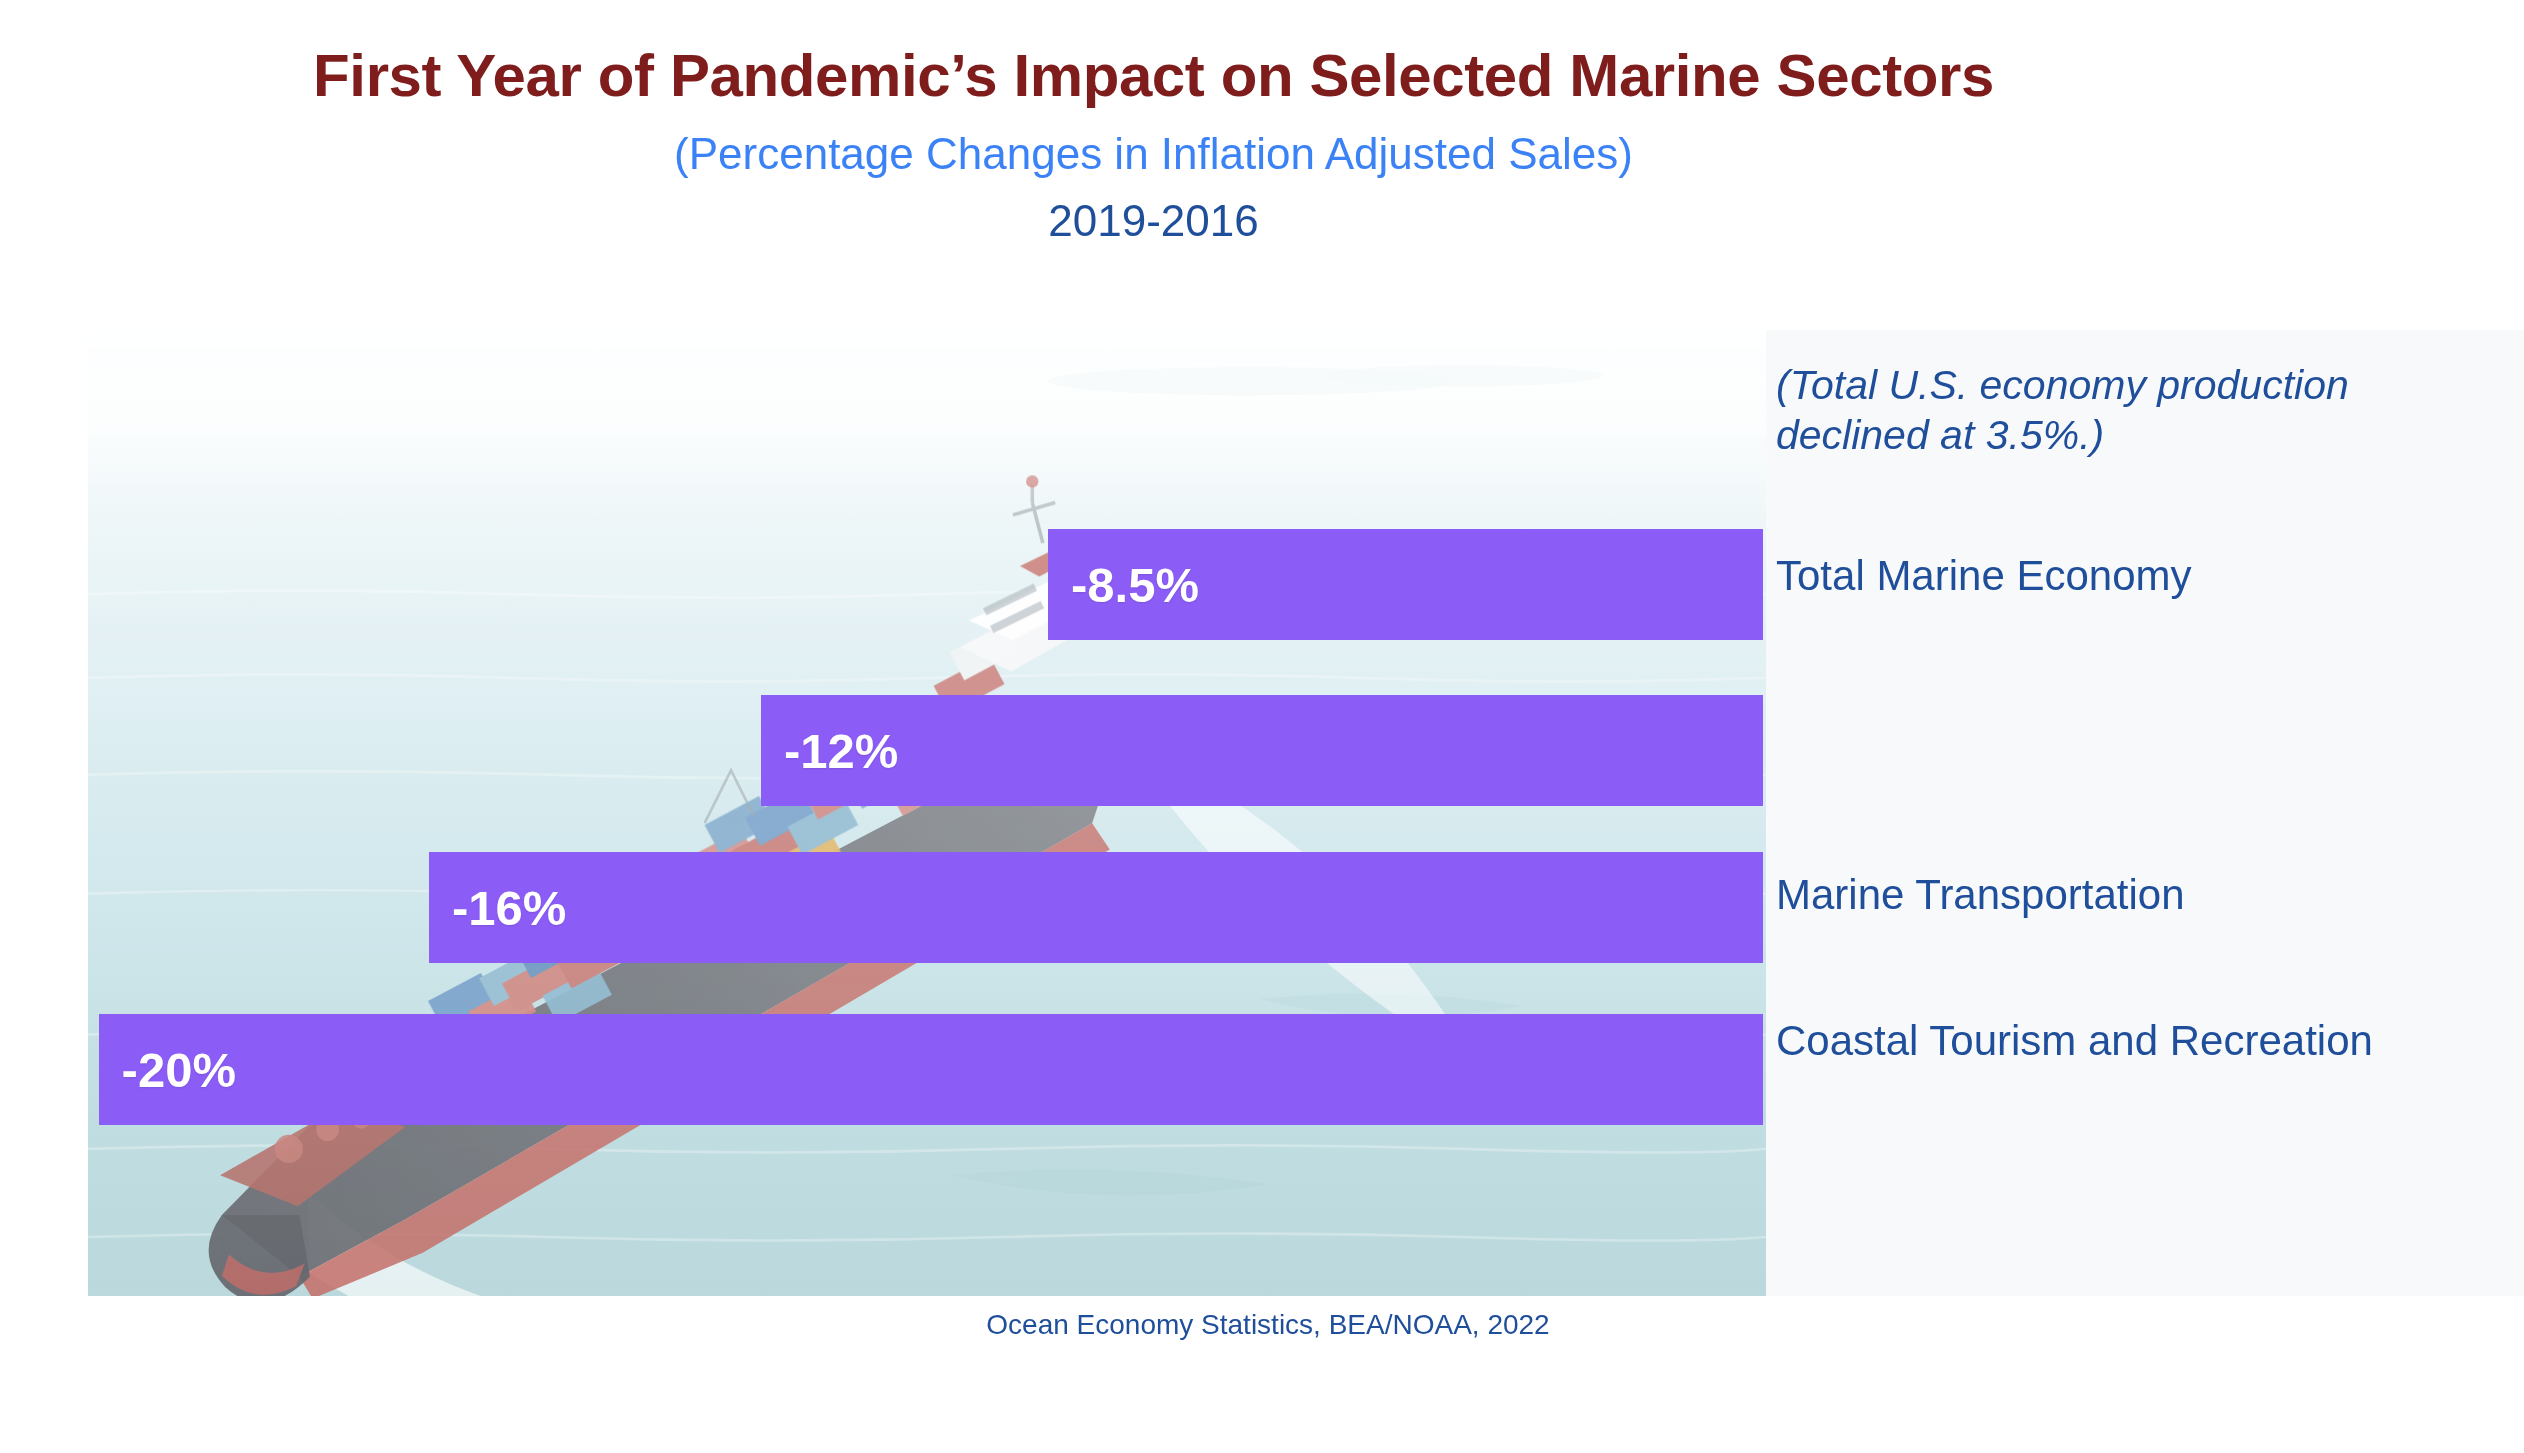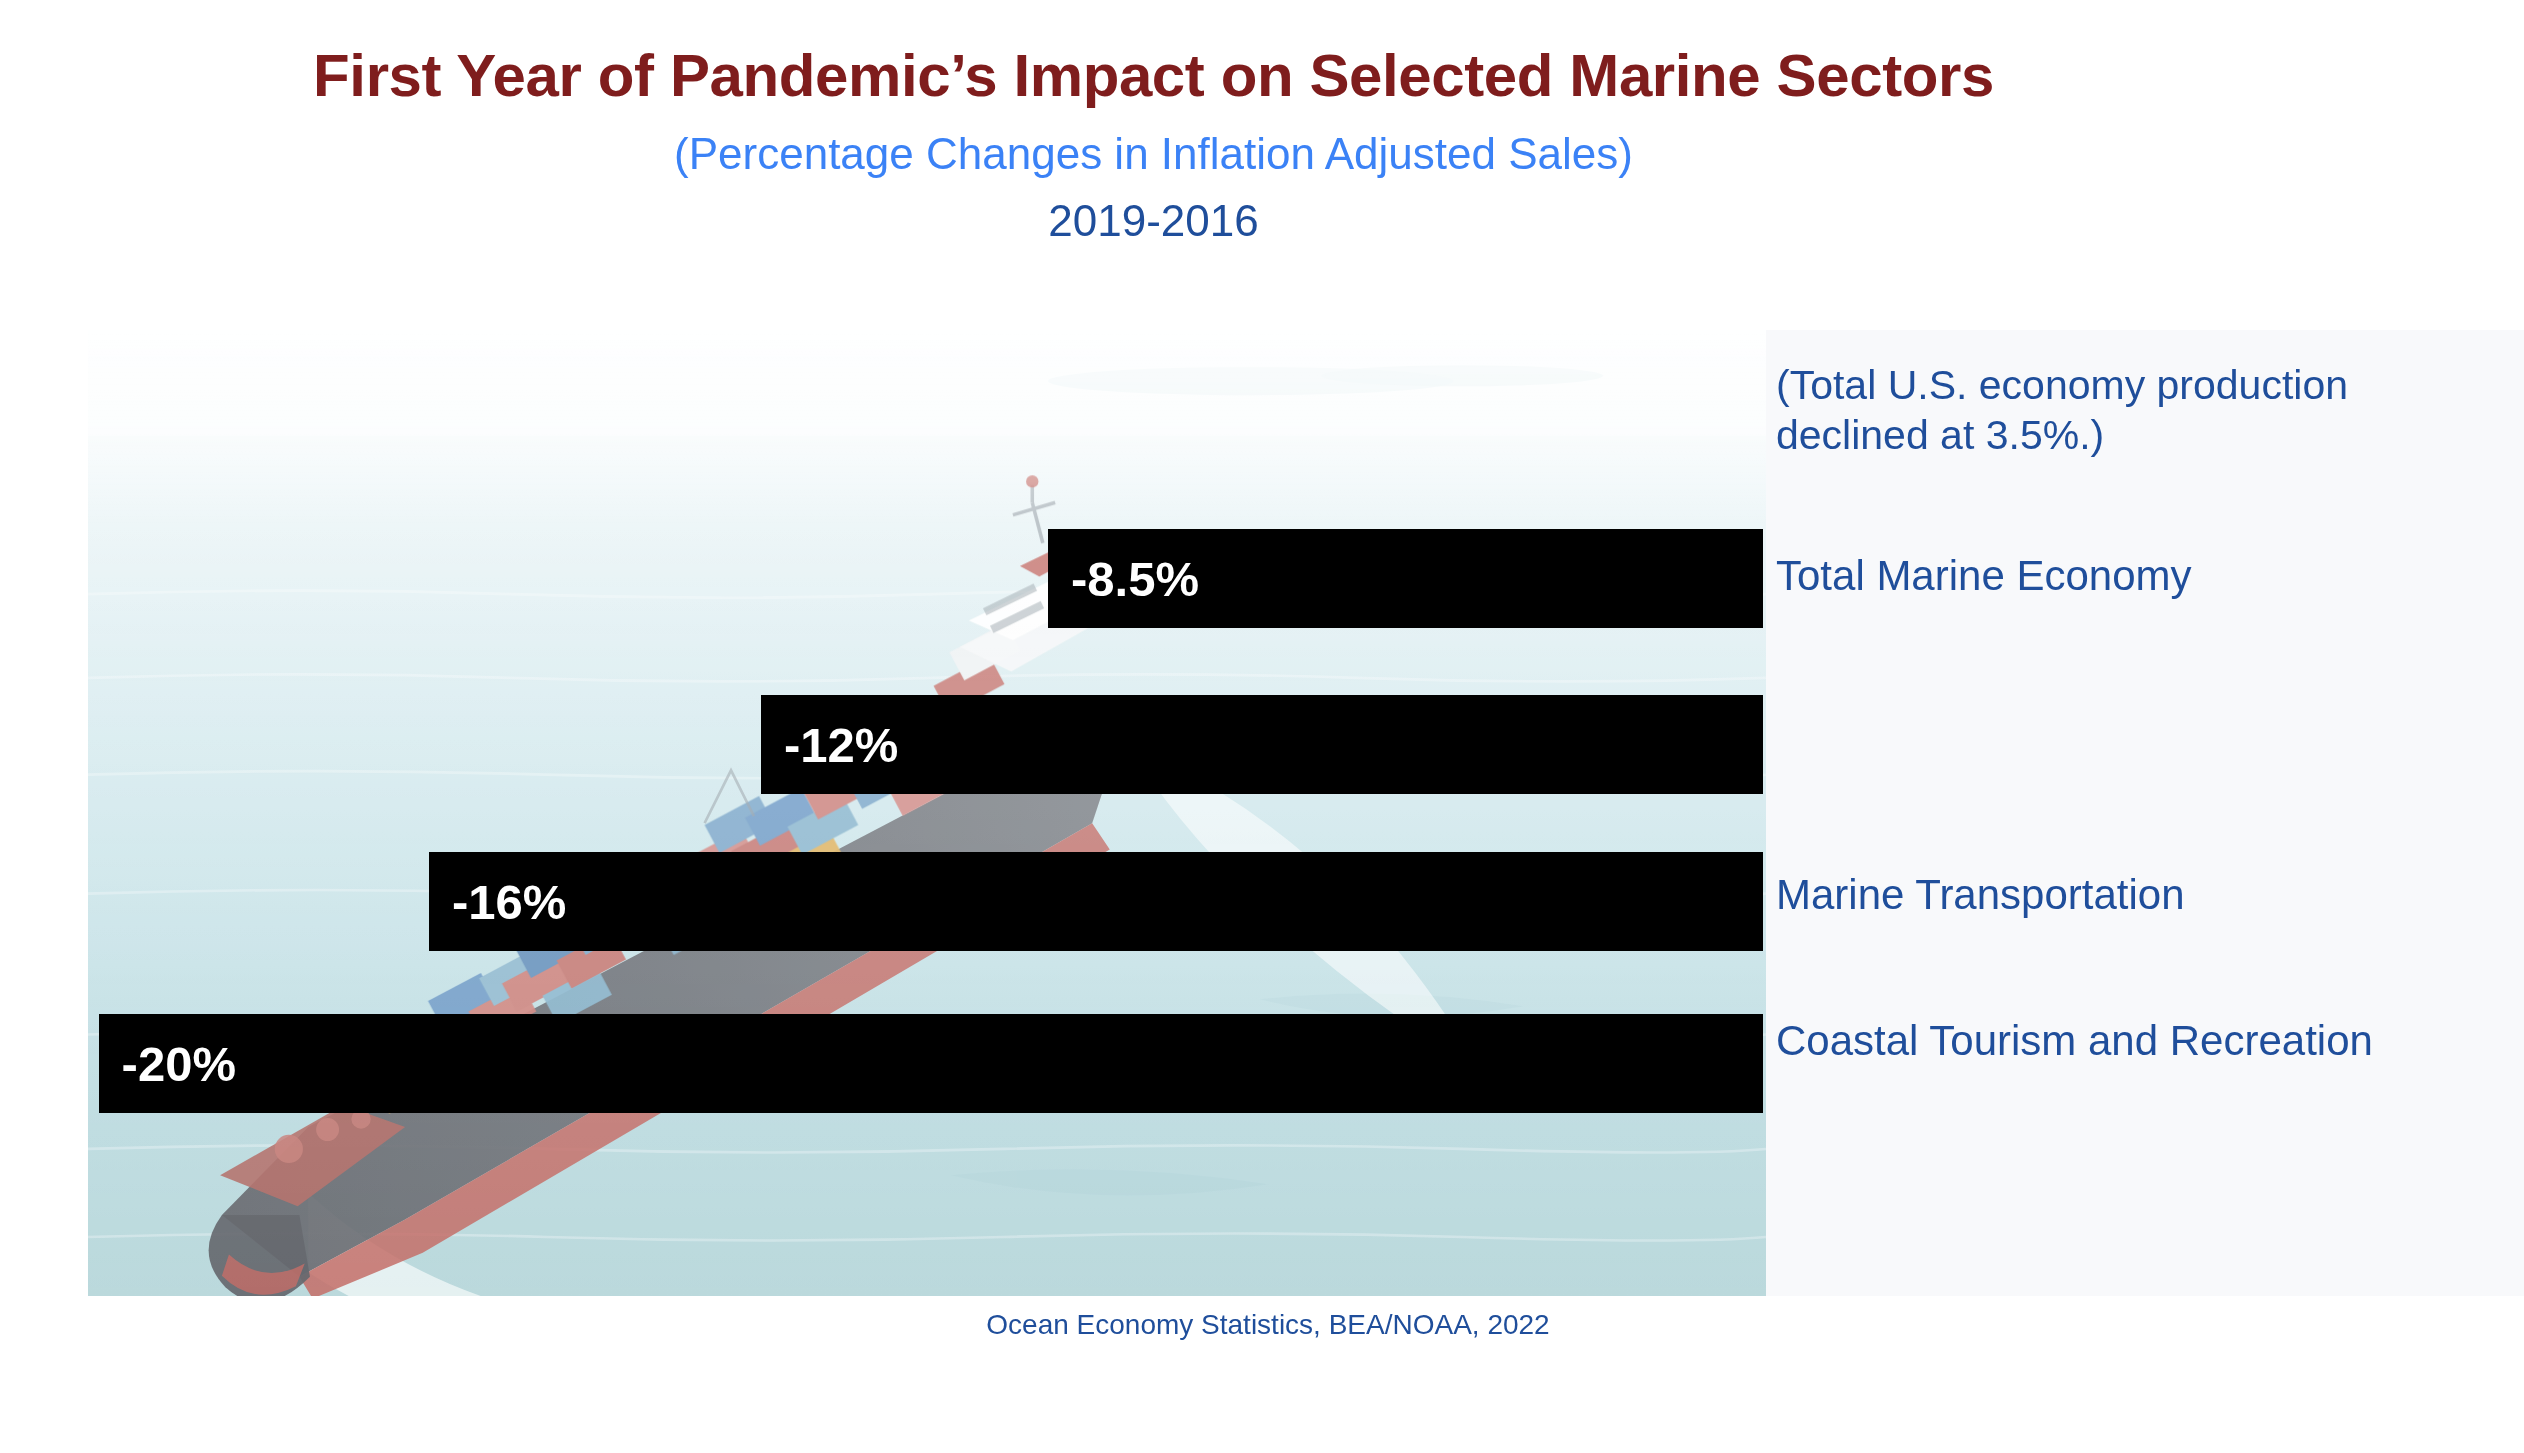--- a/index.html
+++ b/index.html
@@ -33,26 +33,26 @@
 
   
   #label-panel{
     position:absolute;left:1678px;top:0;width:759px;height:966px;
     background:#F8F9FB;
   }
 
   
   #annotation{
     position:absolute;left:1688px;top:30px;width:722px;
-    font-size:41px;color:#1F4E9B;line-height:1.22;
+    font-size:41px;font-style:italic;color:#1F4E9B;line-height:1.22;
   }
 
   
   .bar{
-    position:absolute;background:#000000;height:99px;
+    position:absolute;background:#8b5cf6;height:111px;
     display:flex;align-items:center;
   }
   .bar-value{
     color:#ffffff;font-size:49px;font-weight:bold;margin-left:23px;
     text-shadow:0 0.9px 1.8px rgba(0,0,0,.10);
   }
   #bar-0{left:960px;top:199px;width:715px;}
   #bar-1{left:673px;top:365px;width:1002px;}
   #bar-2{left:341px;top:522px;width:1334px;}
   #bar-3{left:10.6px; top:684px;width:1664px;}

